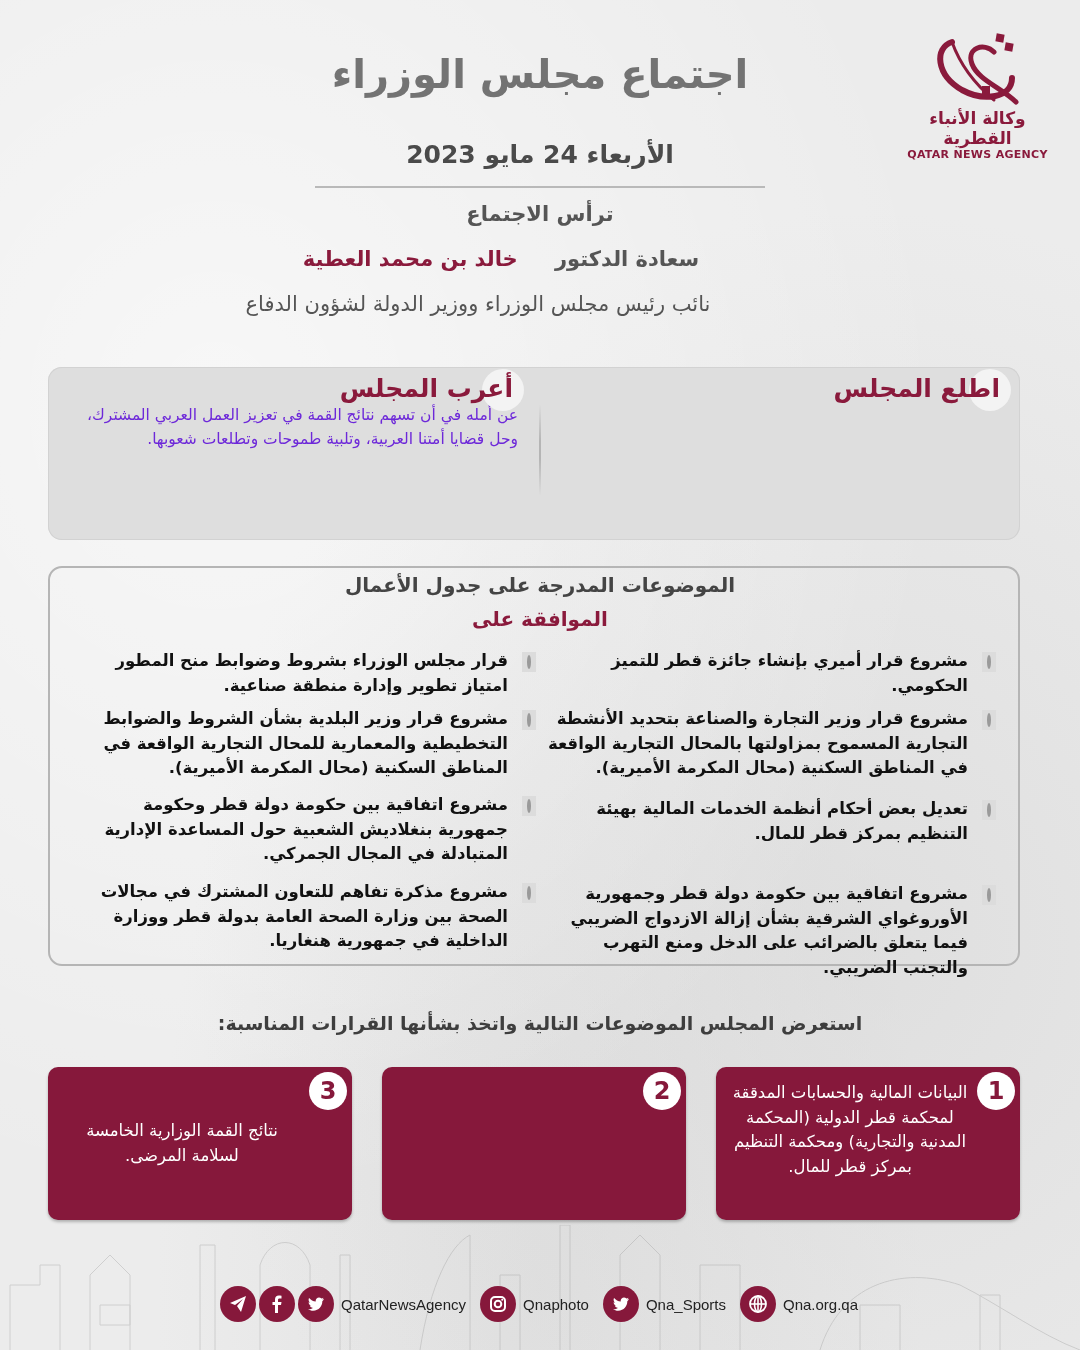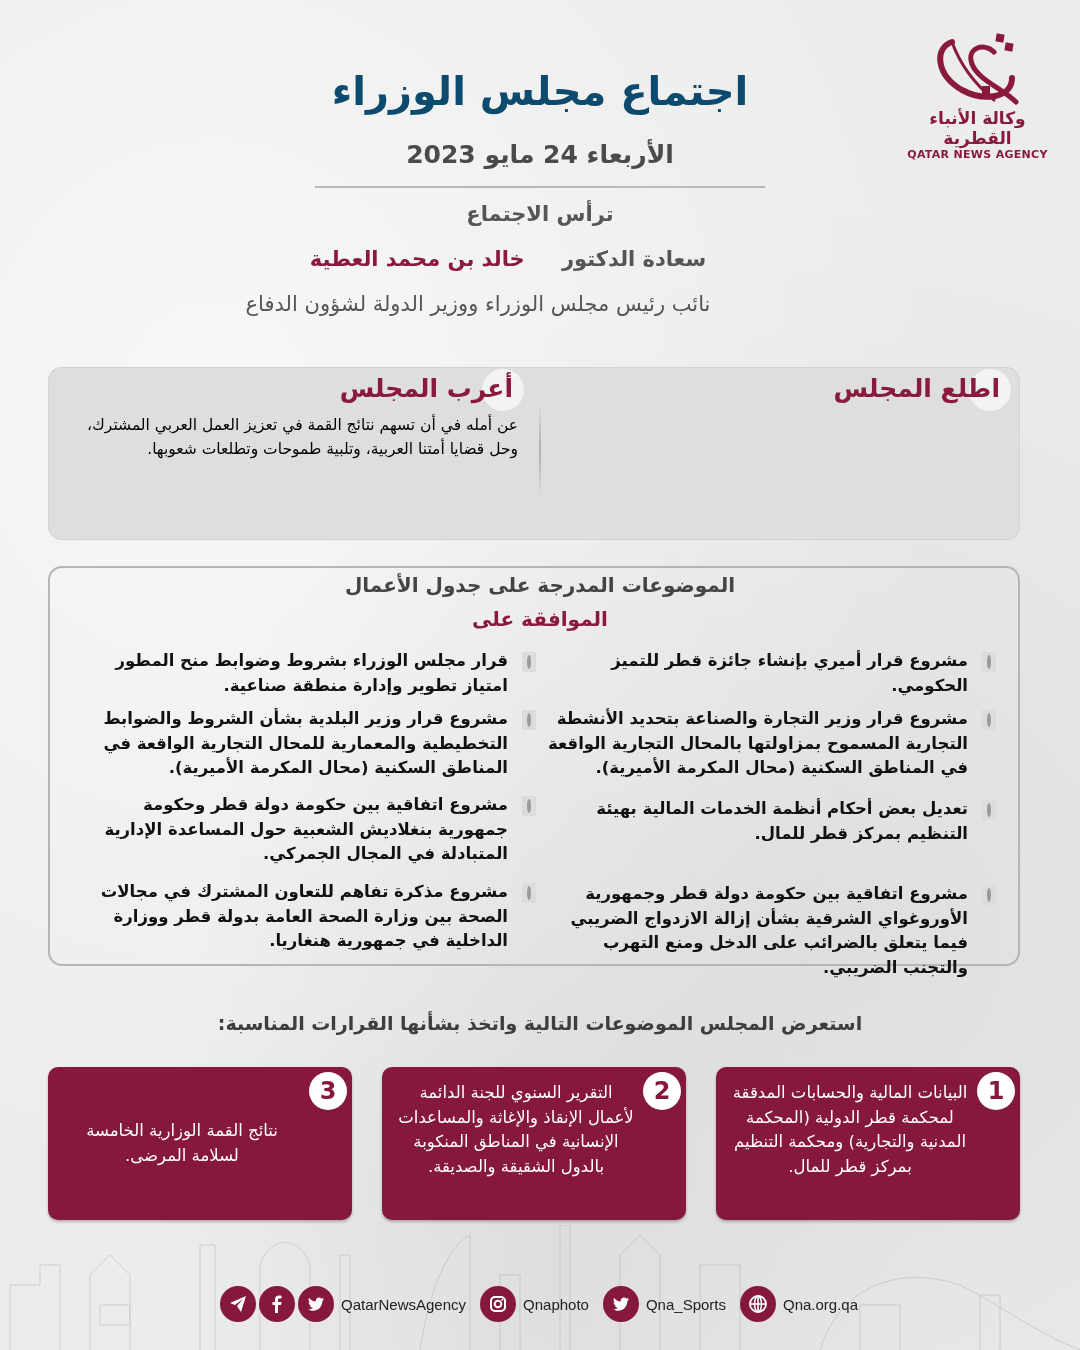--- a/index.html
+++ b/index.html
@@ -16,38 +16,38 @@
     }
     .abs { position: absolute; }
 
     
     .logo { left: 905px; top: 30px; width: 145px; height: 130px; text-align: center; }
     .logo svg { display: block; margin: 0 auto; }
     .logo-ar { font-size: 17px; font-weight: bold; color: #8a1a3c; direction: rtl; margin-top: 0; line-height: 20px; }
     .logo-en { font-size: 11px; font-weight: bold; color: #8a1a3c; letter-spacing: 0.3px; line-height: 14px; }
 
     
-    .title { left: 0; width: 1080px; top: 68px; text-align: center; font-size: 40px; font-weight: bold; color: #0c4a6e; direction: rtl; }
+    .title { left: 0; width: 1080px; top: 51px; text-align: center; font-size: 40px; font-weight: bold; color: #737373; direction: rtl; }
     .date { left: 0; width: 1080px; top: 140px; text-align: center; font-size: 25px; font-weight: bold; color: #4a4a4a; direction: rtl; }
     .header-rule { left: 315px; top: 186px; width: 450px; height: 2px; background: #b9b9b9; }
     .chaired { left: 0; width: 1080px; top: 202px; text-align: center; font-size: 21px; font-weight: bold; color: #555; direction: rtl; }
-    .official { left: 8px; width: 1000px; top: 247px; text-align: center; font-size: 21px; font-weight: bold; direction: rtl; }
+    .official { left: 1px; width: 1000px; top: 247px; text-align: center; font-size: 21px; font-weight: bold; direction: rtl; }
     .official .honor { color: #555; margin-left: 30px; }
     .official .name { color: #8a1a3c; }
     .position { left: 0; width: 956px; top: 292px; text-align: center; font-size: 21px; color: #555; direction: rtl; }
 
     
     .info-panel { left: 48px; top: 367px; width: 972px; height: 173px; background: #dedede; border-radius: 14px; box-shadow: inset 0 0 0 1px #d2d2d2; }
     .info-col { position: absolute; top: 7px; direction: rtl; }
     .info-col.right { right: 15px; width: 460px; }
     .info-col.left { left: 30px; width: 440px; }
     .info-heading { font-size: 25px; font-weight: bold; color: #8a1a3c; position: relative; padding-right: 5px; }
     .info-heading::before { content: ""; position: absolute; right: -6px; top: -5px; width: 42px; height: 42px; border-radius: 50%; background: #f3f3f3; z-index: 0; }
     .info-heading span { position: relative; z-index: 1; }
-    .info-text { font-size: 15.5px; line-height: 24px; color: #000000; margin-top: 10px; }
+    .info-text { font-size: 15.5px; line-height: 24px; color: #6d28d9; margin-top: 0; }
     .info-divider { left: 539px; top: 405px; width: 2px; height: 90px; background: linear-gradient(#ddd, #b5b5b5 40%, #b5b5b5 60%, #ddd); }
 
     
     .agenda { left: 48px; top: 566px; width: 972px; height: 400px; border: 2px solid #b5b5b5; border-radius: 14px; }
     .agenda-title { left: 0; width: 1080px; top: 573px; text-align: center; font-size: 20px; font-weight: bold; color: #444; direction: rtl; }
     .approved-label { left: 0; width: 1080px; top: 607px; text-align: center; font-size: 20px; font-weight: bold; color: #8a1a3c; direction: rtl; }
     .agenda-item { direction: rtl; font-size: 16.5px; line-height: 24.5px; color: #111; position: absolute; font-weight: bold; }
     .agenda-item .bullet { position: absolute; right: -28px; top: 3px; width: 14px; height: 20px; background: #dcdcdc; }
     .agenda-item .bullet::after { content: ""; position: absolute; left: 5px; top: 3px; width: 4px; height: 14px; border-radius: 50%; background: #9a9a9a; }
     .col-r { right: 112px; width: 430px; }
@@ -146,21 +146,20 @@
 </div>
 
 <div class="abs reviewed-title">استعرض المجلس الموضوعات التالية واتخذ بشأنها القرارات المناسبة:</div>
 
 <div class="card card-1">
   <div class="num">1</div>
   <div class="txt" style="top:14px;">البيانات المالية والحسابات المدققة لمحكمة قطر الدولية (المحكمة المدنية والتجارية) ومحكمة التنظيم بمركز قطر للمال.</div>
 </div>
 <div class="card card-2">
   <div class="num">2</div>
-  <div class="txt" style="top:14px;">التقرير السنوي للجنة الدائمة لأعمال الإنقاذ والإغاثة والمساعدات الإنسانية في المناطق المنكوبة بالدول الشقيقة والصديقة.</div>
 </div>
 <div class="card card-3">
   <div class="num">3</div>
   <div class="txt" style="top:52px;">نتائج القمة الوزارية الخامسة لسلامة المرضى.</div>
 </div>
 
 <svg class="abs skyline" viewBox="0 0 1080 125" preserveAspectRatio="none">
   <g fill="none" stroke="#9a9a9a" stroke-width="1">
     <path d="M10 125 V60 H40 V40 H60 V125"></path>
     <path d="M90 125 V50 L110 30 L130 50 V125"></path>

